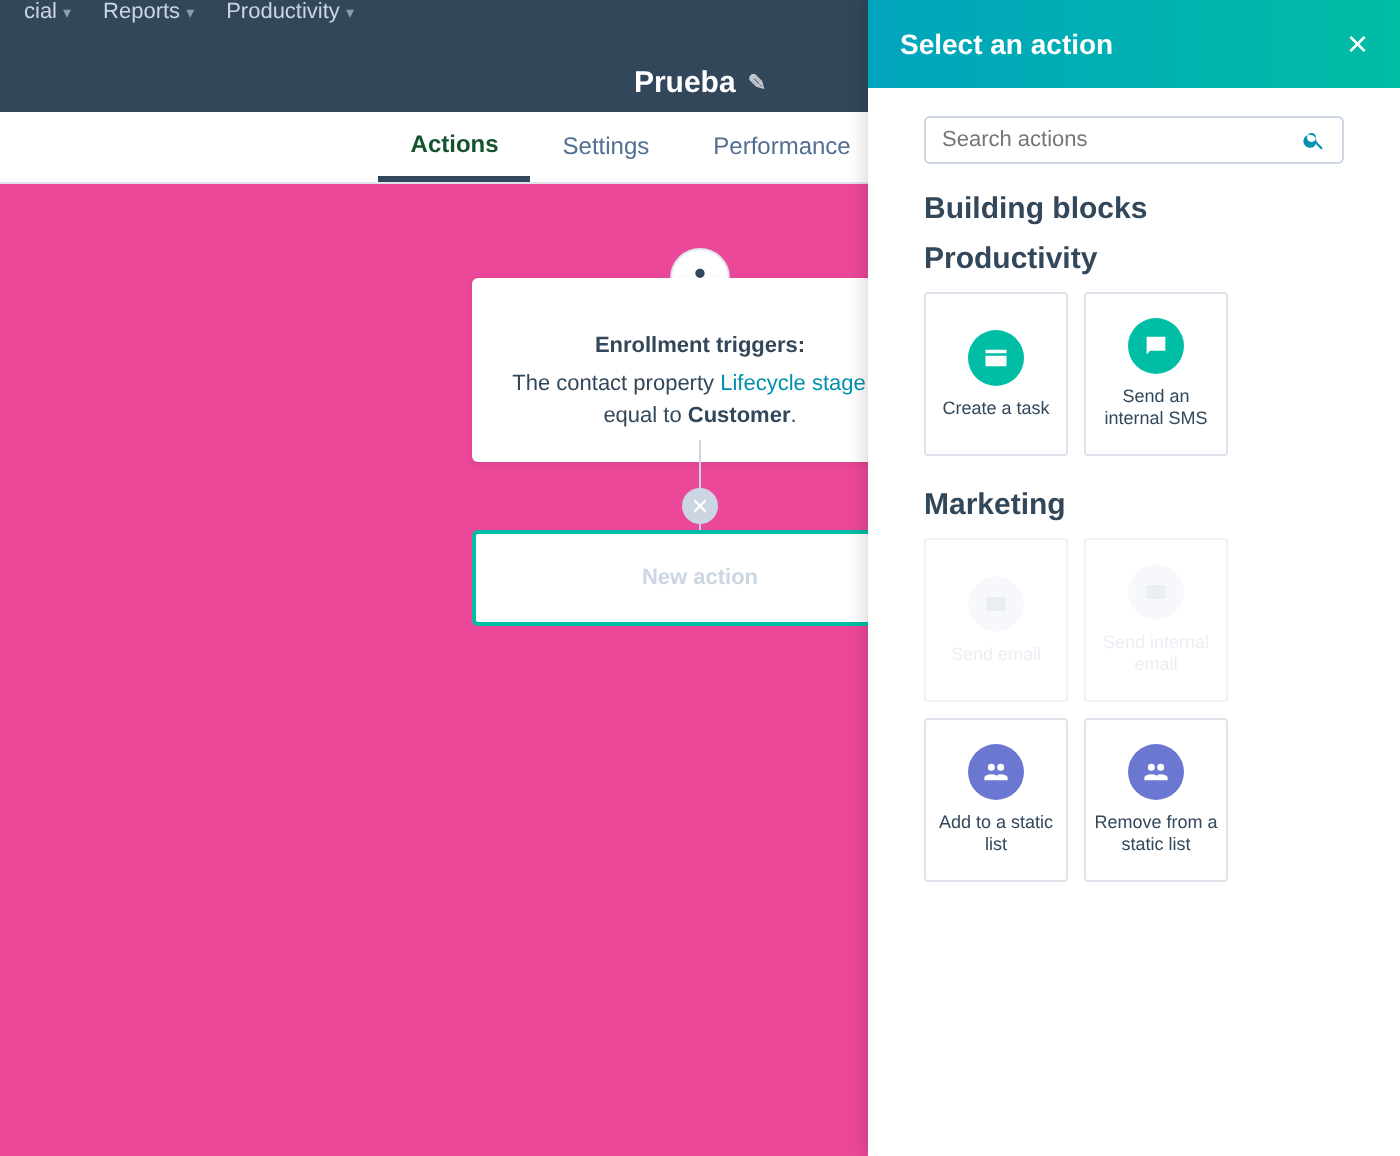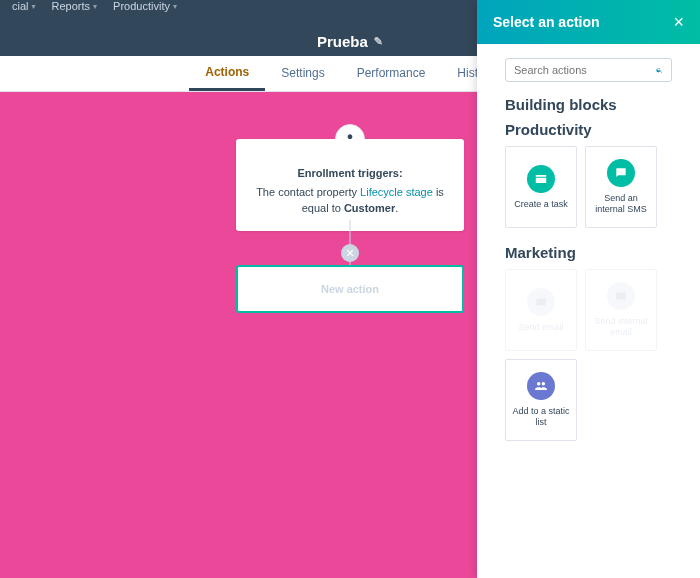--- a/index.html
+++ b/index.html
@@ -8,38 +8,38 @@
   .topbar { background: #33475b; height: 26px; display: flex; align-items: flex-start; padding: 0 4px; font-size: 11px; color: #cbd6e2; }
   .topbar .nav-item { padding: 0 8px; display: flex; align-items: center; gap: 3px; cursor: pointer; }
   .topbar .caret { font-size: 8px; opacity: .6; }
   .topbar .search { margin-left: auto; background: #425b76; border-radius: 2px; padding: 3px 8px; width: 80px; font-size: 11px; color: #cbd6e2; }
   
   .titlebar { background: #33475b; height: 30px; display: flex; align-items: center; justify-content: center; color: #fff; font-size: 15px; font-weight: 600; gap: 6px; }
   .titlebar .edit { font-size: 11px; opacity: .7; cursor: pointer; }
   
   .tabs { background: #fff; height: 36px; display: flex; justify-content: center; border-bottom: 1px solid #dfe3eb; }
   .tab { padding: 0 16px; display: flex; align-items: center; font-size: 12px; color: #516f90; cursor: pointer; border-bottom: 2px solid transparent; }
-  .tab.active { color: #a16207; border-bottom: 3px solid #33475b; font-weight: 600; }
+  .tab.active { color: #14532d; border-bottom: 3px solid #33475b; font-weight: 600; }
   
   .canvas { position: relative; height: 486px; background: #ec4899; }
   
   .user-circle { position: absolute; left: 50%; top: 32px; transform: translateX(-50%); width: 30px; height: 30px; background: #fff; border: 1px solid #dfe3eb; border-radius: 50%; display: flex; align-items: center; justify-content: center; }
   .user-circle svg { width: 14px; height: 14px; fill: #33475b; }
   
   .trigger-card { position: absolute; left: 50%; top: 47px; transform: translateX(-50%); width: 228px; background: #fff; border-radius: 3px; box-shadow: 0 1px 3px rgba(0,0,0,.1); padding: 26px 14px 14px; text-align: center; font-size: 11px; color: #33475b; line-height: 1.5; }
   .trigger-card .title { font-weight: 600; font-size: 11px; margin-bottom: 2px; }
   .trigger-card .link { color: #0091ae; }
   
   .vline { position: absolute; left: 50%; top: 128px; transform: translateX(-50%); width: 1px; height: 45px; background: #cbd6e2; }
   .close-node { position: absolute; left: 50%; top: 152px; transform: translateX(-50%); width: 18px; height: 18px; background: #cbd6e2; border-radius: 50%; display: flex; align-items: center; justify-content: center; color: #fff; font-size: 11px; cursor: pointer; }
   
   .new-action { position: absolute; left: 50%; top: 173px; transform: translateX(-50%); width: 228px; height: 48px; background: #fff; border: 2px solid #00bda5; border-radius: 3px; display: flex; align-items: center; justify-content: center; font-size: 11px; font-weight: 600; color: #cbd6e2; cursor: pointer; }
   
   
-  .panel { position: absolute; right: 0; top: 0; width: 223px; height: 578px; background: #fff; box-shadow: -2px 0 8px rgba(0,0,0,.15); display: flex; flex-direction: column; }
+  .panel { position: absolute; right: 0; top: 0; width: 266px; height: 578px; background: #fff; box-shadow: -2px 0 8px rgba(0,0,0,.15); display: flex; flex-direction: column; }
   .panel-header { background: linear-gradient(90deg, #00a4bd 0%, #00bda5 100%); color: #fff; height: 44px; display: flex; align-items: center; justify-content: space-between; padding: 0 16px; font-size: 14px; font-weight: 600; }
   .panel-header .x { font-size: 18px; cursor: pointer; font-weight: 300; }
   
   .panel-body { padding: 14px 28px; overflow-y: auto; flex: 1; }
   .search-row { display: flex; align-items: center; border: 1px solid #cbd6e2; border-radius: 3px; padding: 5px 8px; margin-bottom: 14px; }
   .search-row input { border: none; outline: none; flex: 1; font-size: 11px; color: #516f90; }
   .search-row svg { width: 12px; height: 12px; fill: #0091ae; }
   
   .section-title { font-size: 15px; font-weight: 600; color: #33475b; margin-bottom: 8px; margin-top: 4px; }
   .tile-row { display: flex; gap: 8px; flex-wrap: wrap; margin-bottom: 16px; }
@@ -156,16 +156,24 @@
             <div class="lbl">Send internal email</div>
           </div>
           <div class="tile">
             <div class="circ c-purple">
               <svg viewBox="0 0 24 24">
                 <path d="M8 11a3 3 0 100-6 3 3 0 000 6zm8 0a3 3 0 100-6 3 3 0 000 6zM2 19v-2c0-2 4-3 6-3s6 1 6 3v2H2zm12 0v-2c0-1-.5-1.8-1.3-2.4 1-.4 2.2-.6 3.3-.6 2 0 6 1 6 3v2h-8z"></path>
               </svg>
             </div>
             <div class="lbl">Add to a static list</div>
           </div>
+          <div class="tile">
+            <div class="circ c-purple">
+              <svg viewBox="0 0 24 24">
+                <path d="M8 11a3 3 0 100-6 3 3 0 000 6zm8 0a3 3 0 100-6 3 3 0 000 6zM2 19v-2c0-2 4-3 6-3s6 1 6 3v2H2zm12 0v-2c0-1-.5-1.8-1.3-2.4 1-.4 2.2-.6 3.3-.6 2 0 6 1 6 3v2h-8z"></path>
+              </svg>
+            </div>
+            <div class="lbl">Remove from a static list</div>
+          </div>
         </div>
       </div>
   </div>
 </div>
 
 </body></html>

